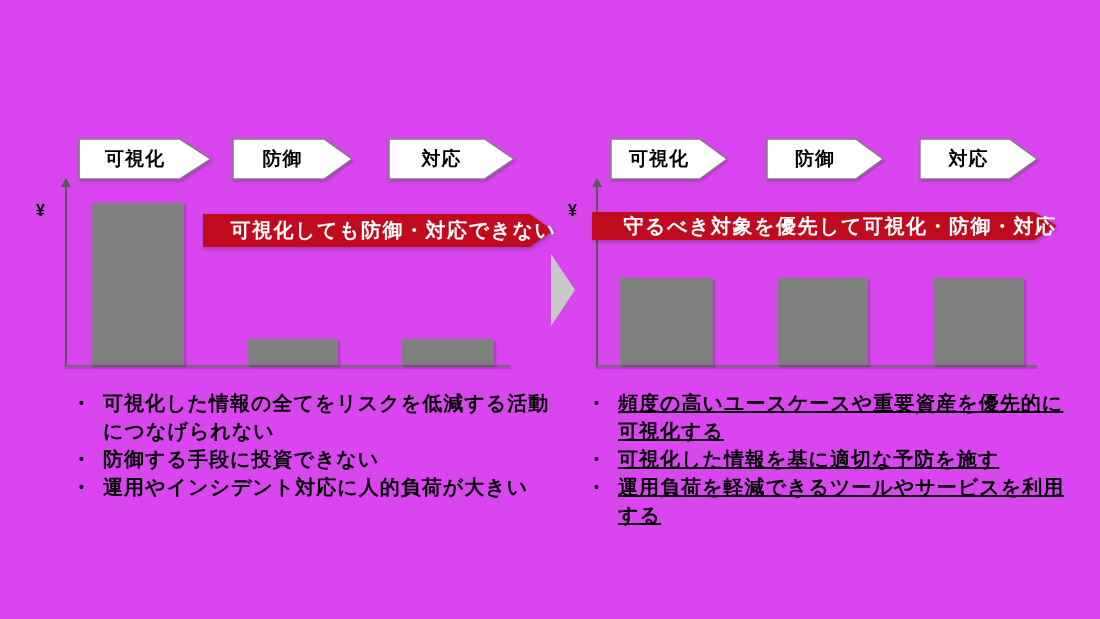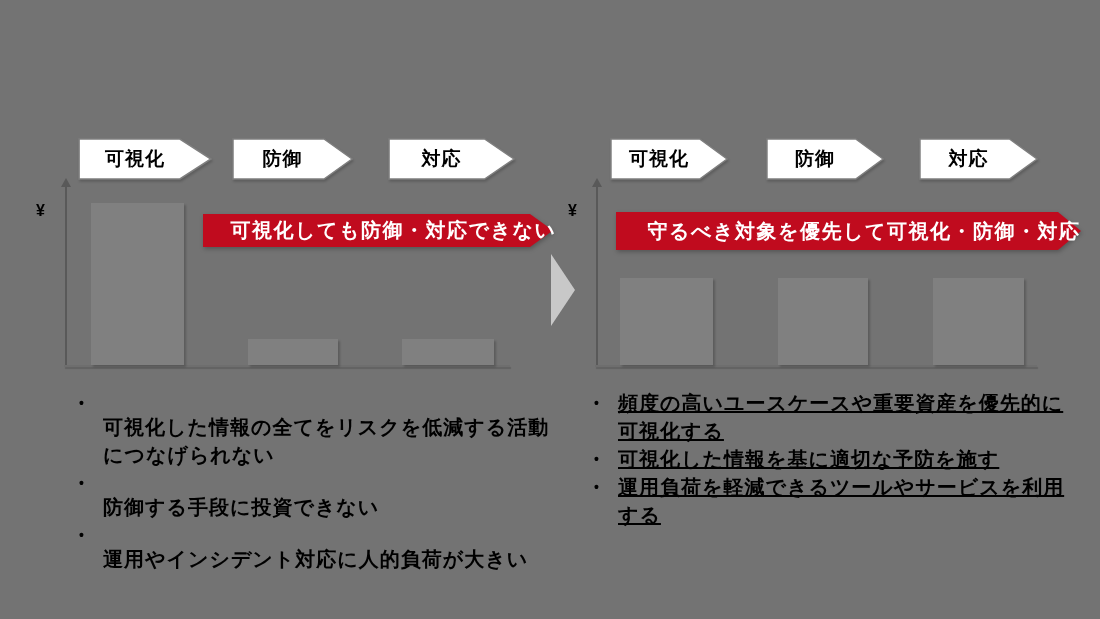--- a/index.html
+++ b/index.html
@@ -5,21 +5,21 @@
   html, body {
     margin: 0;
     padding: 0;
     background: #ffffff;
     font-family: "Liberation Sans", "DejaVu Sans", sans-serif;
   }
   .canvas {
     position: relative;
     width: 1100px;
     height: 619px;
-    background: #737373;
+    background: #d946ef;
     overflow: hidden;
   }
   
   .chevron {
     position: absolute;
     top: 138px;
     height: 42px;
   }
   .chevron svg {
     position: absolute;
@@ -138,21 +138,21 @@
     text-align: left;
     padding-left: 3px;
   }
   .bullets .btext {
     flex: 1;
     word-break: break-all;
     line-break: anywhere;
   }
   .bullets-before { left: 76px;  width: 482px; }
   .bullets-after  { left: 591px; width: 492px; }
-  .bullets-before .btext { max-width: 455px; margin-top: 24px; }
+  .bullets-before .btext { max-width: 455px; }
   .bullets-after  .btext { max-width: 455px; text-decoration: underline; }
 </style>
 </head>
 <body>
 
 <div class="canvas">
 
   <section>
 
     <div class="chevron" style="left:78px;width:134px">
@@ -231,21 +231,21 @@
 
     <span class="yen" style="left:568px">¥</span>
     <div class="yaxis-head" style="left:592px"></div>
     <div class="yaxis-line" style="left:596px"></div>
     <div class="baseline" style="left:595px;width:442px"></div>
 
     <div class="bar" style="left: 620px; width: 93px; height: 87px;"></div>
     <div class="bar" style="left: 778px; width: 90px; height: 87px;"></div>
     <div class="bar" style="left: 933px; width: 91px; height: 87px;"></div>
 
-    <div class="banner" style="left:616px;top:212px;width:465px;height:38px">
+    <div class="banner" style="left:592px;top:212px;width:465px;height:28px">
       <svg viewBox="0 0 465 38" preserveAspectRatio="none">
         <polygon points="0,0 442,0 465,19 442,38 0,38" fill="#C00B1E"></polygon>
       </svg>
       <span class="label">守るべき対象を優先して可視化・防御・対応</span>
     </div>
 
     <ul class="bullets bullets-after">
       <li>
         <span class="dot">•</span>
         <span class="btext">頻度の高いユースケースや重要資産を優先的に可視化する</span>

